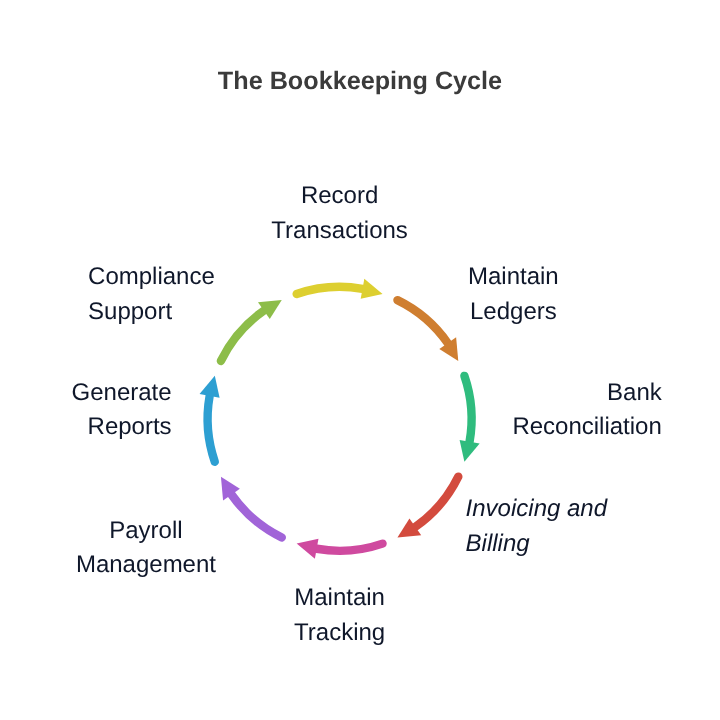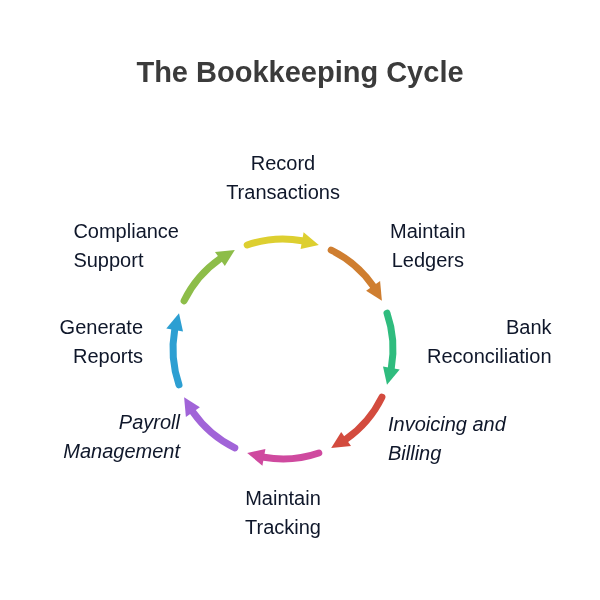--- a/index.html
+++ b/index.html
@@ -9,38 +9,38 @@
     height: 600px;
     background: #ffffff;
     overflow: hidden;
     font-family: "Liberation Sans", sans-serif;
   }
   .title {
     position: absolute;
     left: 0; top: 56px;
     width: 600px;
     text-align: center;
-    font-size: 29px;
+    font-size: 21px;
     font-weight: 700;
     color: #3b3b3b;
   }
   .cycle-svg { position: absolute; left: 0; top: 0; }
   .lbl {
     position: absolute;
     font-size: 20px;
     line-height: 29px;
     color: #0f172a;
     white-space: nowrap;
   }
   .lbl-record     { left: 163px; top: 149px; width: 240px; text-align: center; }
   .lbl-maintain   { left: 390px; top: 217px; text-align: center; }
   .lbl-bank       { left: 427px; top: 313px; text-align: right; }
   .lbl-invoicing  { left: 388px; top: 410px; text-align: left; font-style: italic; }
   .lbl-expense    { left: 163px; top: 484px; width: 240px; text-align: center; }
-  .lbl-payroll    { right: 420px; top: 408px; text-align: right; font-style: italic; }
+  .lbl-payroll    { right: 420px; top: 428px; text-align: center; }
   .lbl-generate   { right: 457px; top: 313px; text-align: right; }
   .lbl-compliance { right: 421px; top: 217px; }
 </style>
 </head>
 <body>
 
 <div class="stage">
 
   <div class="title">The Bookkeeping Cycle</div>
 

